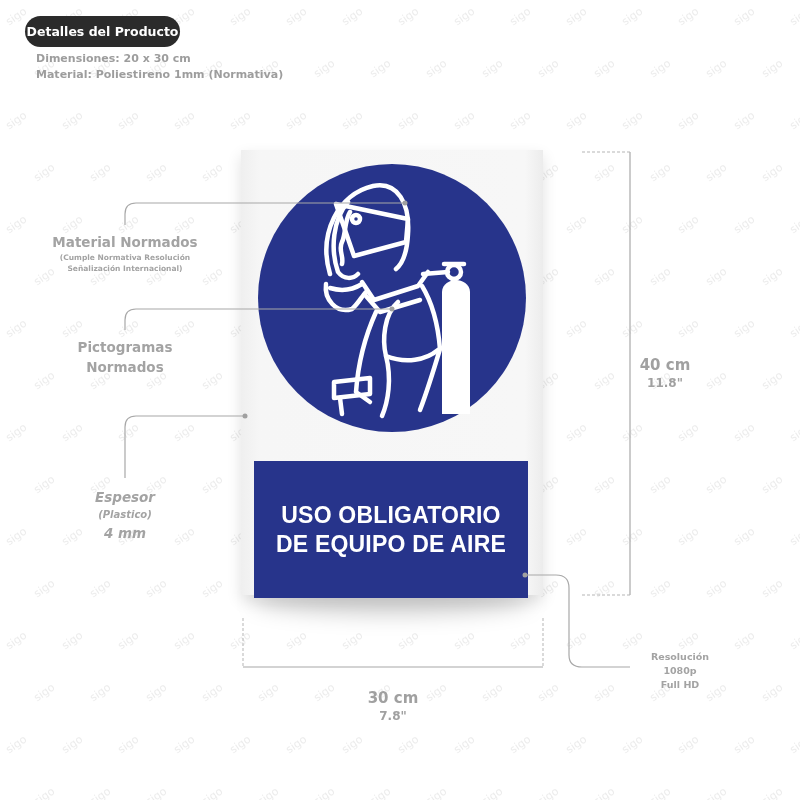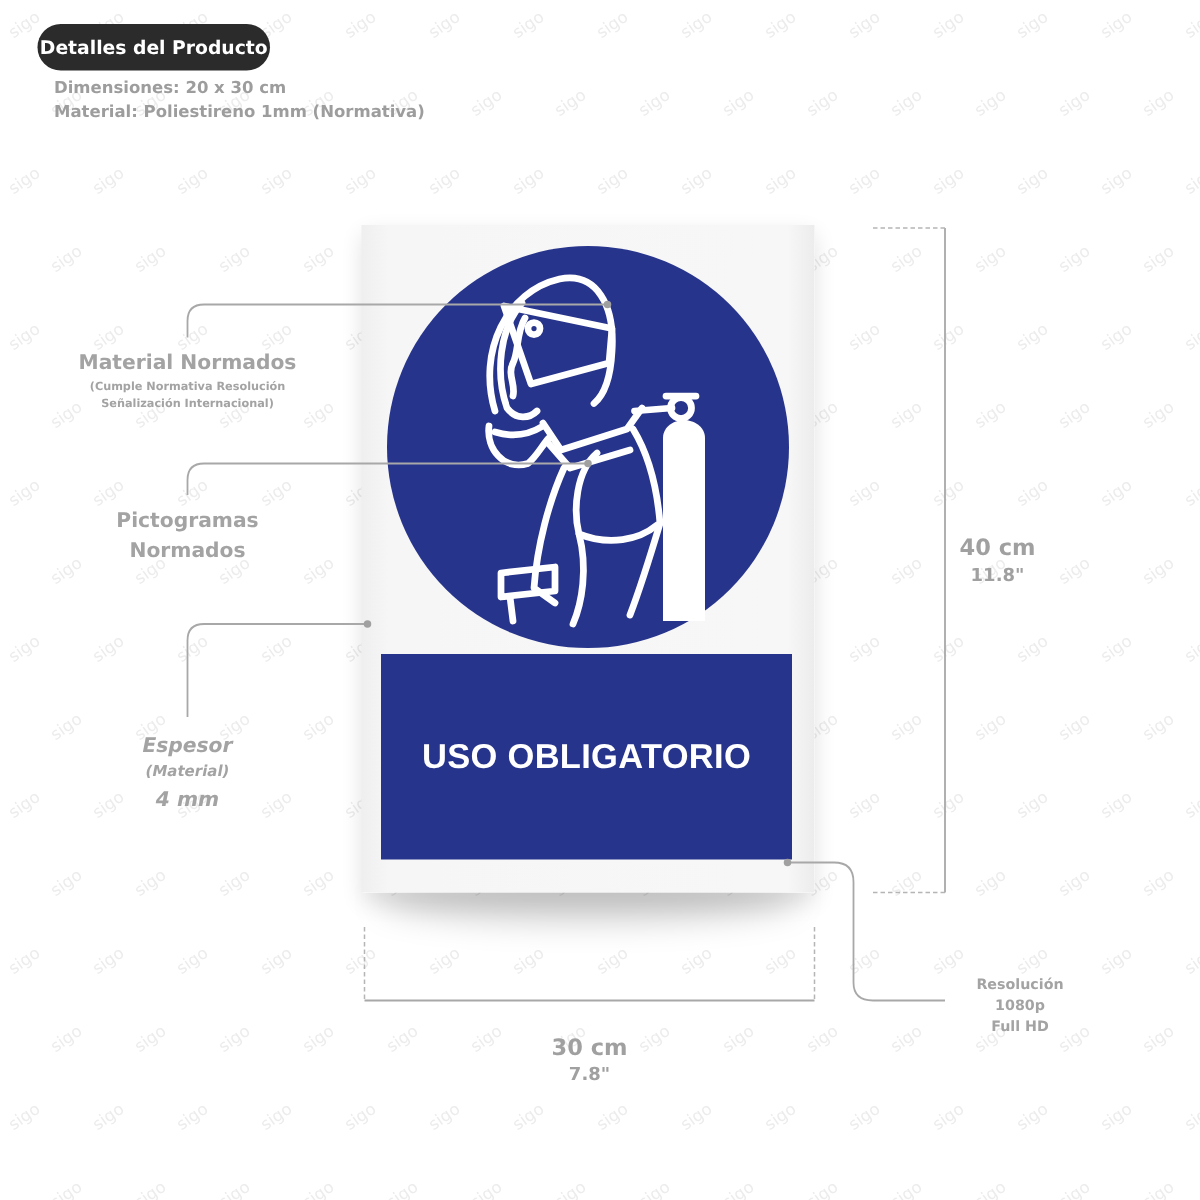--- a/index.html
+++ b/index.html
@@ -29,21 +29,21 @@
     position: absolute; left: 241px; top: 150px; width: 302px; height: 445px;
     background: linear-gradient(90deg, #efefef 0%, #f6f6f6 6%, #f7f7f7 94%, #ececec 100%);
     box-shadow: 0 6px 14px rgba(0,0,0,0.12);
   }
   .sign-circle {
     position: absolute; left: 17px; top: 14px; width: 268px; height: 268px; border-radius: 50%;
     background: #27348b;
   }
   .sign-circle svg { position: absolute; left: 0; top: 0; }
   .sign-panel {
-    position: absolute; left: 13px; top: 286px; width: 274px; height: 137px;
+    position: absolute; left: 13px; top: 311px; width: 274px; height: 137px;
     background: #27348b; display: flex; flex-direction: column; align-items: center; justify-content: center;
   }
   .sign-panel span {
     color: #ffffff; font-family: "Liberation Sans", sans-serif; font-weight: bold;
     font-size: 23px; line-height: 29px; letter-spacing: 0.2px;
   }
 
   svg.overlay { position: absolute; left: 0; top: 0; pointer-events: none; }
 
   .dim-label { position: absolute; text-align: center; font-weight: bold; color: #a0a0a0; }
@@ -298,21 +298,21 @@
   <div class="main">Material Normados</div>
   <div class="sub">(Cumple Normativa Resolución</div>
   <div class="sub">Señalización Internacional)</div>
 </div>
 <div class="callout-label" style="left:65px; top:337px; width:120px;">
   <div class="main">Pictogramas</div>
   <div class="main">Normados</div>
 </div>
 <div class="callout-label" style="left:75px; top:487px; width:100px;font-style:italic;">
   <div class="main">Espesor</div>
-  <div class="sub2">(Material)</div>
+  <div class="sub2">(Plastico)</div>
   <div class="main">4 mm</div>
 </div>
 
 <div class="sign-shadow"></div>
 <div class="sign">
   <div class="sign-circle">
     <svg width="268" height="268" viewBox="0 0 268 268">
       <g fill="none" stroke="#ffffff" stroke-width="4.5" stroke-linecap="round" stroke-linejoin="round">
 
         <path d="M72 110 C60 70 80 30 115 22 C140 17 152 40 150 70 C149 90 144 100 138 105"></path>
@@ -342,20 +342,21 @@
         <circle cx="196" cy="108" r="7"></circle>
         <path d="M186 100 L206 100"></path>
         <path d="M196 115 L196 122"></path>
       </g>
 
       <path d="M184 128 C184 120 192 116 198 116 C204 116 212 120 212 128 L212 250 L184 250 Z" fill="#ffffff"></path>
     </svg>
   </div>
   <div class="sign-panel">
     <span>USO OBLIGATORIO</span>
+    <span>DE EQUIPO DE AIRE</span>
   </div>
 </div>
 
 <svg class="overlay" width="800" height="800">
   <g fill="none" stroke="#a8a8a8" stroke-width="1.2">
 
     <path d="M125 225 L125 214 Q125 203 136 203 L405 203"></path>
 
     <path d="M125 330 L125 320 Q125 309 136 309 L392 309"></path>
 

